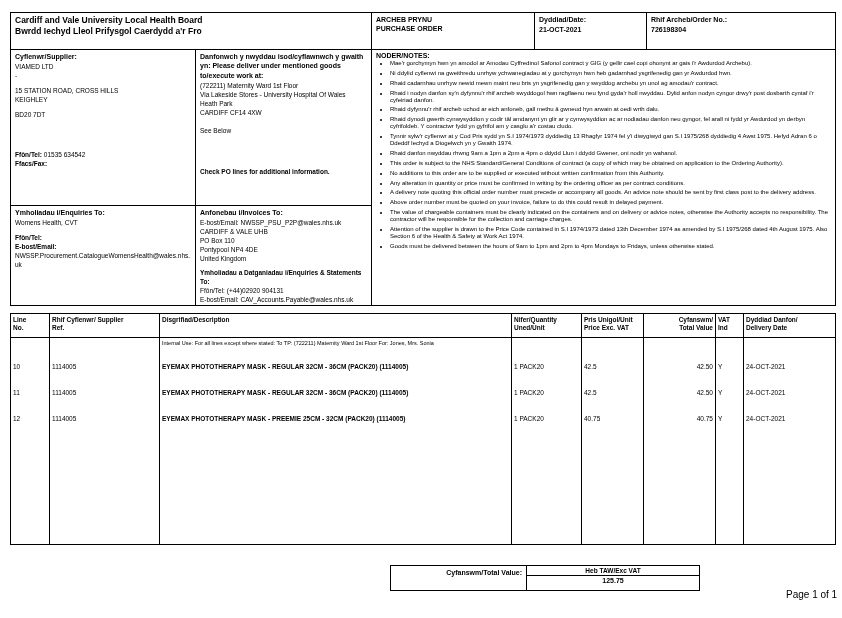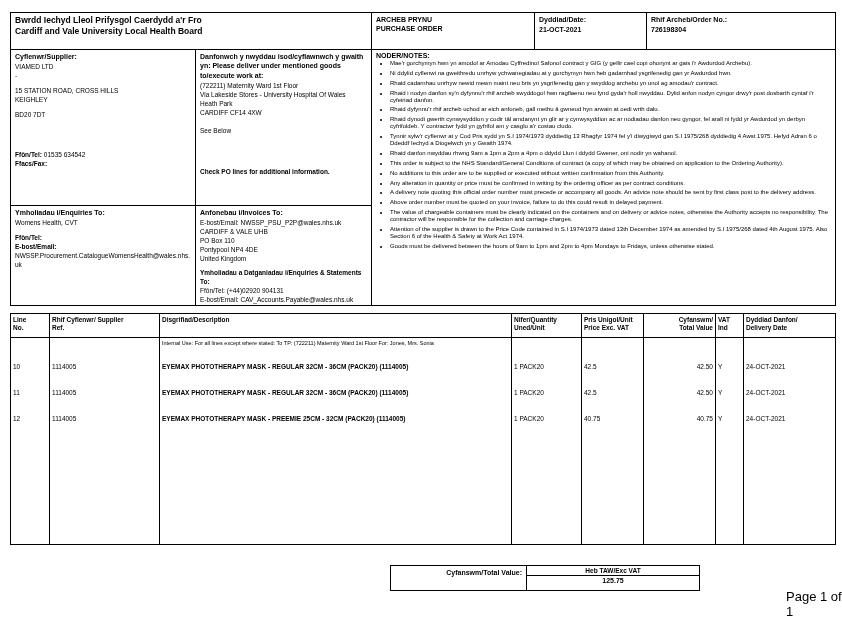--- a/index.html
+++ b/index.html
@@ -54,31 +54,31 @@
   .data-row .cw2 { font-weight:bold; }
   .filler-row { flex:1; }
 
   
   .totals { left:390px; top:565px; width:310px; height:26px; display:flex; }
   .totals-label { width:135px; text-align:right; font-size:7px; font-weight:bold; padding:3px 4px 0 0; }
   .totals-valcol { flex:1; border-left:1px solid #000; display:flex; flex-direction:column; text-align:center; }
   .totals-exc { font-size:6.5px; font-weight:bold; border-bottom:1px solid #000; padding:1px 0; }
   .totals-amt { font-size:7px; font-weight:bold; padding-top:1px; }
 
-  .pagenum { position:absolute; left:786px; top:589px; font-size:13px; }
+  .pagenum { position:absolute; left:786px; top:589px; font-size:10px; }
 </style>
 </head>
 <body>
 
 <div class="page">
 
   <div class="box hdr">
     <div class="hc1">
+      <div class="t1">Cardiff and Vale University Local Health Board</div>
       <div class="t1">Bwrdd Iechyd Lleol Prifysgol Caerdydd a'r Fro</div>
-      <div class="t1">Cardiff and Vale University Local Health Board</div>
     </div>
     <div class="hc2">
       <div class="t2">ARCHEB PRYNU</div>
       <div class="t2">PURCHASE ORDER</div>
     </div>
     <div class="hc3">
       <div class="t2">Dyddiad/Date:</div>
       <div class="val">21-OCT-2021</div>
     </div>
     <div class="hc4">

